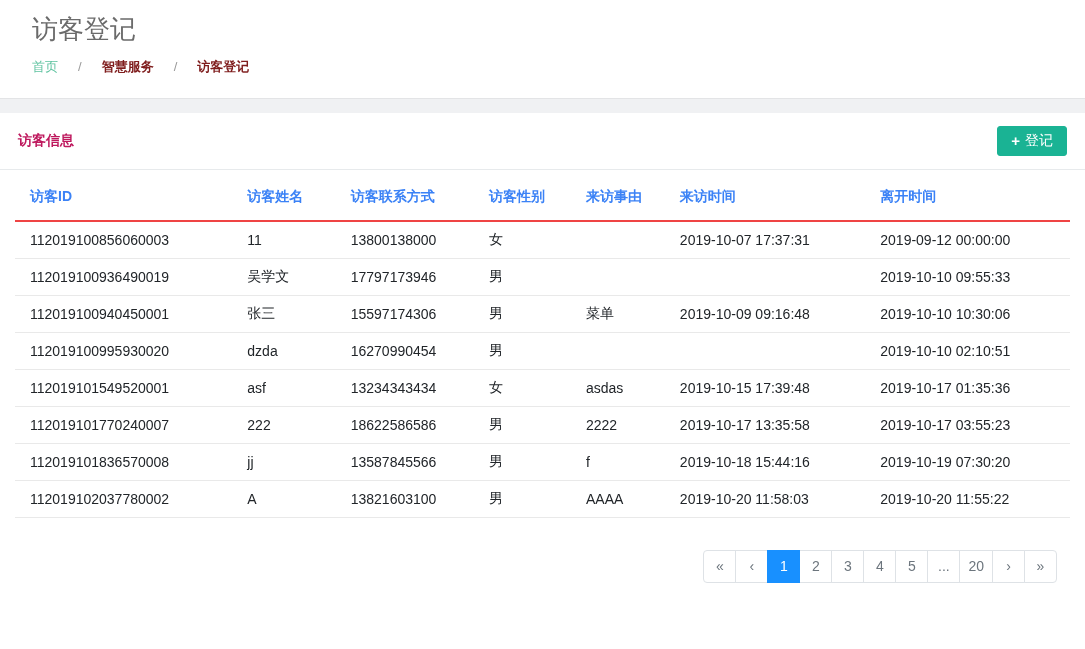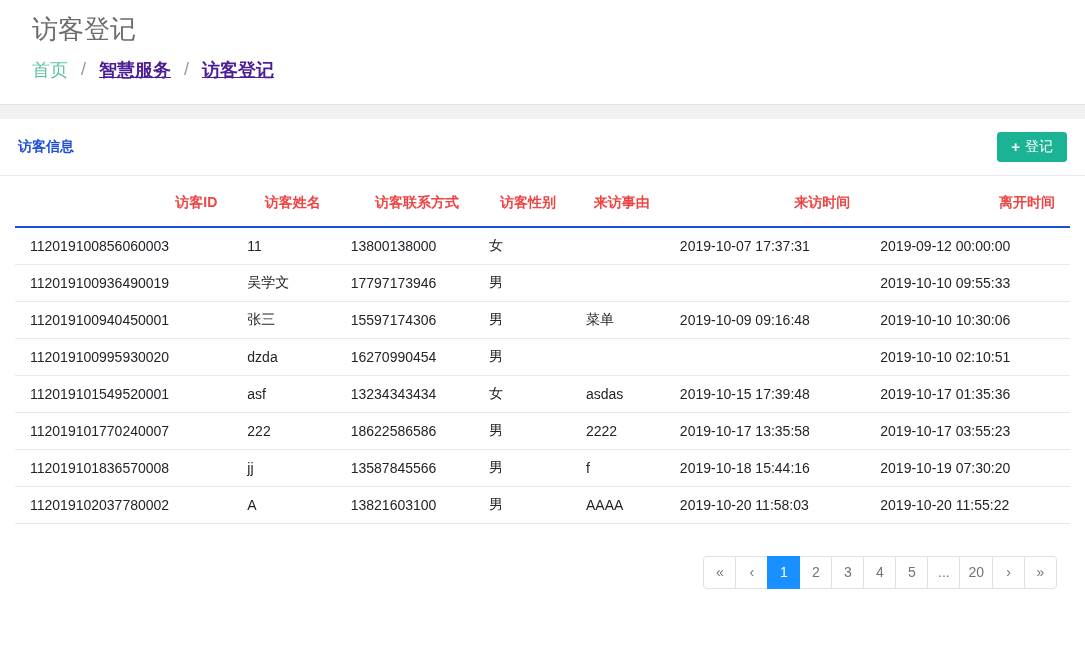--- a/index.html
+++ b/index.html
@@ -8,46 +8,46 @@
     width:1085px; height:649px; overflow:hidden;
     background:#ffffff;
     font-family:"Liberation Sans","DejaVu Sans",sans-serif;
     color:#212529;
   }
   
   .page-header { padding:15px 32px 22px; background:#fff; }
   .page-title {
     margin:0 0 13px; font-size:26px; font-weight:400; color:#6b6b6b; line-height:1.15;
   }
-  .breadcrumb { display:flex; align-items:center; gap:13px; font-size:18px; }
+  .breadcrumb { display:flex; align-items:center; gap:20px; font-size:13px; }
   .breadcrumb .sep { color:#9a9a9a; }
   .breadcrumb .link { color:#5fc3a0; text-decoration:none; cursor:pointer; }
-  .breadcrumb .text, .breadcrumb .active { color:#4c1d95; font-weight:700;text-decoration:underline; }
+  .breadcrumb .text, .breadcrumb .active { color:#7f1d1d; font-weight:700; }
   
   .spacer-band { height:15px; background:#f0f1f3; border-top:1px solid #e3e4e6; }
   
   .card { background:#fff; }
   .card-header {
     display:flex; align-items:center; justify-content:space-between;
     padding:13px 18px; border-bottom:1px solid #e7eaec;
   }
-  .card-title { font-size:14px; font-weight:700; color:#1d4ed8; }
+  .card-title { font-size:14px; font-weight:700; color:#be185d; }
   .register-btn {
     display:inline-flex; align-items:center; gap:5px;
     background:#1ab394; color:#fff; border:1px solid #1ab394; border-radius:3px;
     padding:5px 13px; font-size:14px; height:30px; cursor:pointer;
     font-family:inherit;
   }
   .register-btn .plus { font-size:15px; font-weight:700; line-height:1; }
   
   .table-wrap { padding:0 15px; }
   table { width:100%; border-collapse:collapse; table-layout:fixed; font-size:14px; }
   thead th {
-    text-align:right; font-weight:700; color:#ef4444;
-    padding:18px 15px 14px; border-bottom:2px solid #1d4ed8;
+    text-align:left; font-weight:700; color:#3b82f6;
+    padding:18px 15px 14px; border-bottom:2px solid #ef4444;
     white-space:nowrap; overflow:hidden;
   }
   tbody td {
     padding:9px 15px; border-bottom:1px solid #e9e9e9; color:#212529;
     white-space:nowrap; overflow:hidden; height:36px;
   }
   col.c1{width:20.6%} col.c2{width:9.8%} col.c3{width:13.1%} col.c4{width:9.2%}
   col.c5{width:8.9%} col.c6{width:19.0%} col.c7{width:19.4%}
   
   .pagination { display:flex; justify-content:flex-end; margin:32px 28px 0; }

